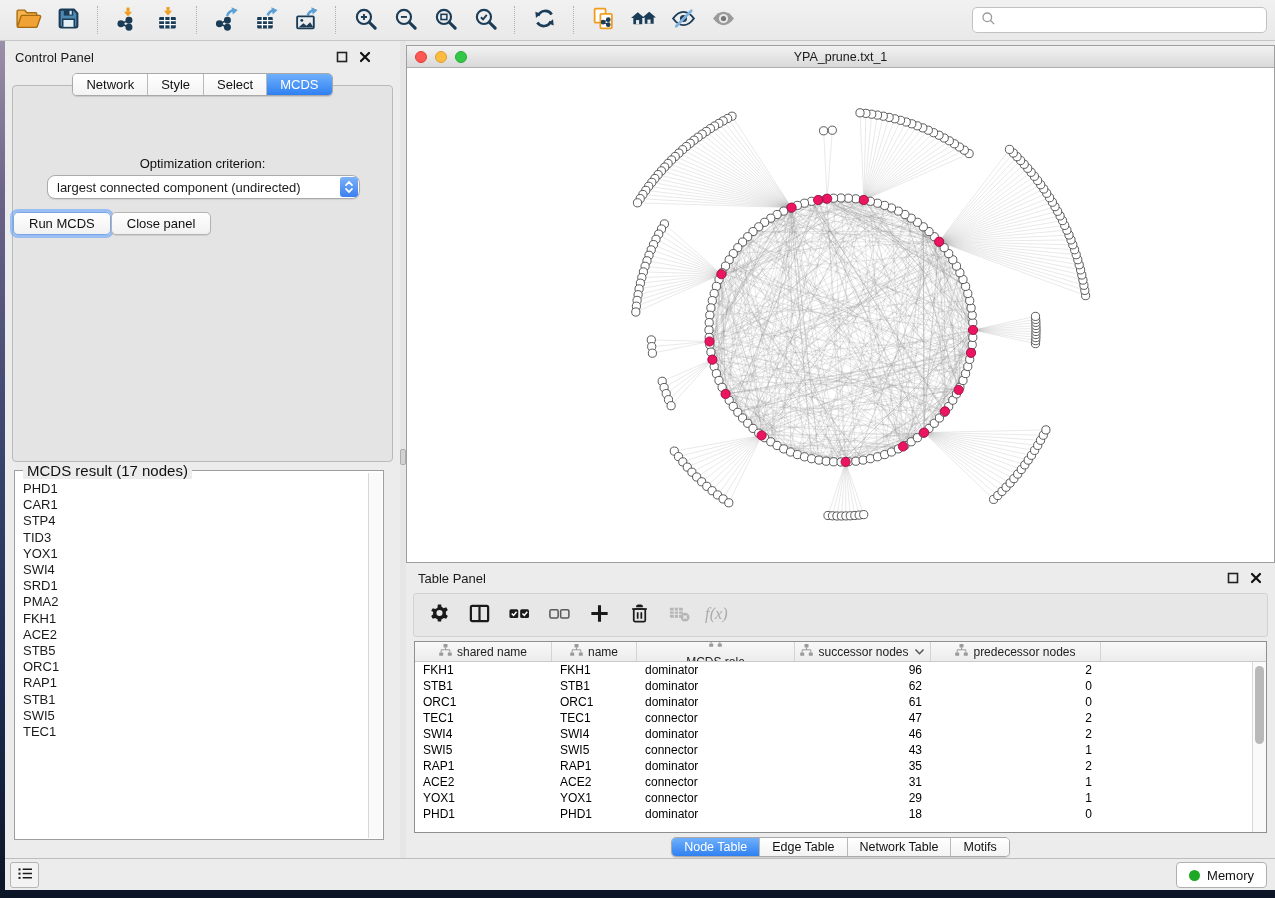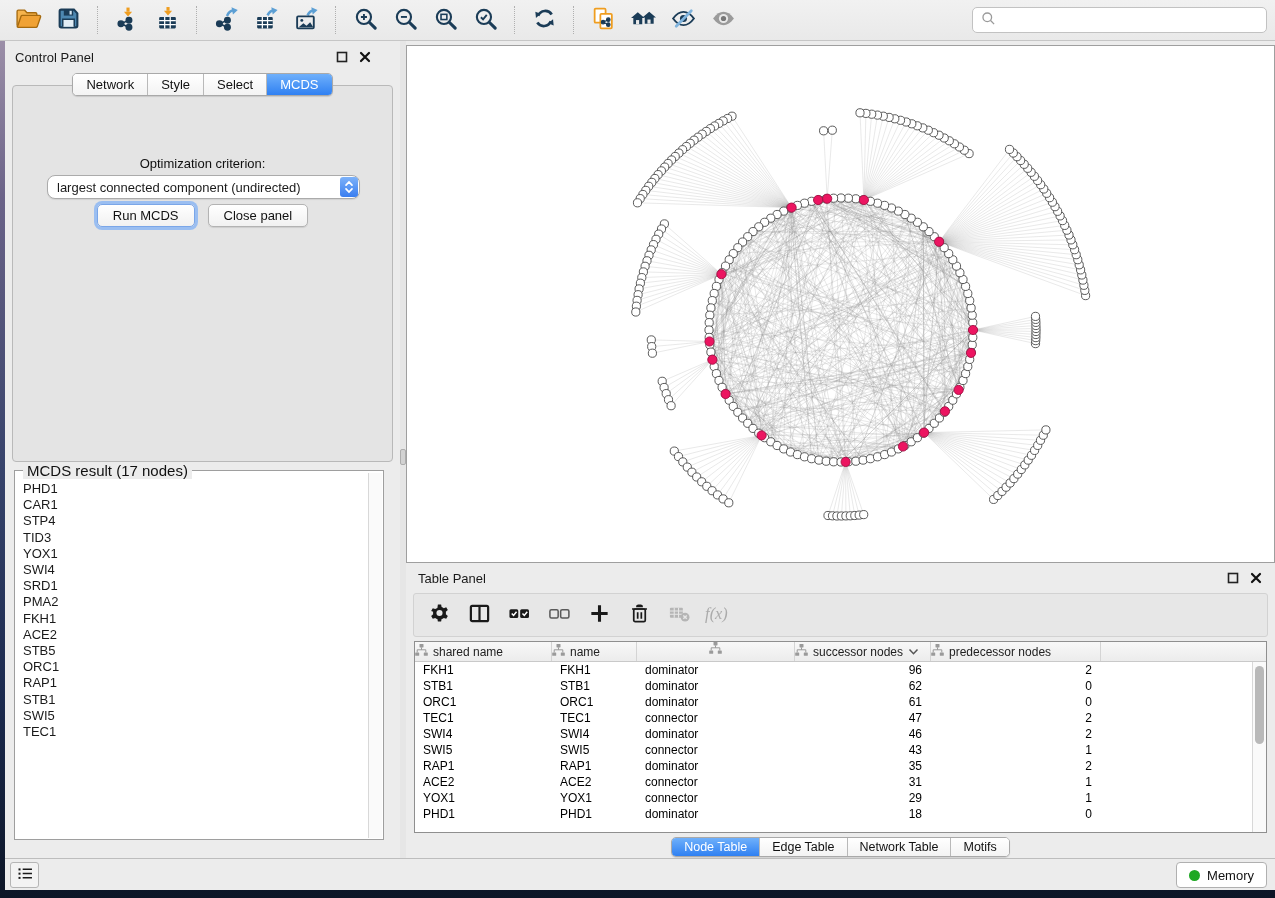--- a/index.html
+++ b/index.html
@@ -37,21 +37,21 @@
   .seg.active { background:linear-gradient(#6fb0fb,#2f80f2); color:#fff; }
 
   #cp-content { position:absolute; left:7px; top:44px; width:381px; height:377px;
     background:#e4e4e4; border:1px solid #b9b9b9; border-radius:4px; }
   #opt-label { position:absolute; left:0; top:70px; width:100%; text-align:center; font-size:13px; color:#111; }
   #criterion-dd { position:absolute; left:34px; top:89px; width:313px; height:24px; background:#fff;
     border:1px solid #ababab; border-radius:8px; display:flex; align-items:center; padding:0 26px 0 9px;
     font-size:13px; box-shadow:0 1px 1px rgba(0,0,0,.08); }
   .dd-stepper { position:absolute; right:1px; top:1px; bottom:1px; width:18px; border-radius:3px;
     background:linear-gradient(#7db2f9,#3a7ef0); display:flex; align-items:center; justify-content:center; }
-  #cp-buttons { position:absolute; left:0; top:118px; width:100%; display:flex; justify-content:center; gap:13px; }
+  #cp-buttons { position:absolute; left:0; top:126px; width:100%; display:flex; justify-content:flex-start; }
   .mac-btn { font-family:inherit; font-size:13px; color:#111; padding:3px 15px; background:linear-gradient(#ffffff,#f1f1f1);
     border:1px solid #b3b3b3; border-radius:5px; box-shadow:0 1px 1px rgba(0,0,0,.1); }
   .mac-btn.focus-ring { box-shadow:0 0 0 3px rgba(105,165,250,.6); border-color:#7aa6e8; }
 
   #mcds-group { position:absolute; left:9px; top:429px; width:370px; height:370px;
     border:1px solid #9e9e9e; background:#fff; }
   #mcds-legend { position:absolute; left:8px; top:-9px; background:#ececec; padding:0 4px; font-size:15px; color:#111; }
   #mcds-list { position:absolute; left:1px; top:2px; bottom:1px; right:15px; padding:8px 0 0 7px;
     font-size:13px; line-height:16.2px; overflow:hidden; }
   #mcds-scrollbar { position:absolute; right:1px; top:2px; bottom:1px; width:14px; background:#fafafa; border-left:1px solid #d8d8d8; }
@@ -78,21 +78,21 @@
   
   #table-panel { position:absolute; left:401px; top:524px; width:869px; height:293px; background:#ececec; }
   #tp-titlebar { position:absolute; left:0; top:0; right:0; height:26px; display:flex; align-items:center; padding:0 12px; }
   #tp-toolbar { position:absolute; left:7px; top:28px; right:7px; height:44px; background:#e7e7e7;
     border:1px solid #d2d2d2; border-radius:3px; display:flex; align-items:center; padding:0 10px; gap:10px; }
   .tpt-btn { width:30px; height:32px; display:flex; align-items:center; justify-content:center; }
   .tpt-btn.disabled { opacity:1; }
 
   #node-table { position:absolute; left:8px; top:76px; width:853px; height:192px; background:#fff; border:1px solid #8f8f8f; }
   #table-header { display:flex; height:20px; background:linear-gradient(#f8f8f8,#ececec); border-bottom:1px solid #c9c9c9; }
-  .th-cell { display:flex; align-items:center; gap:5px; font-size:12px; color:#222;
+  .th-cell { display:flex; align-items:center; justify-content:center; gap:5px; font-size:12px; color:#222;
     border-right:1px solid #d4d4d4; height:100%; overflow:hidden; white-space:nowrap; }
   .th-cell.filler { flex:1; border-right:none; }
   #table-body { position:absolute; left:0; top:20px; right:14px; bottom:0; overflow:hidden; }
   .t-row { display:flex; height:16px; align-items:center; }
   .t-cell { font-size:12px; color:#000; white-space:nowrap; overflow:hidden; }
   .t-cell.left { padding-left:8px; text-align:left; }
   .t-cell.right { padding-right:9px; text-align:right; }
   #table-scrollbar { position:absolute; right:0; top:20px; bottom:0; width:14px; background:#fafafa; border-left:1px solid #d8d8d8; }
   #table-scrollbar .thumb { position:absolute; left:2px; top:4px; width:9px; height:78px; background:#b9b9b9; border-radius:5px; }
   #tp-tabs { position:absolute; left:0; top:272px; width:100%; display:flex; justify-content:center; }
@@ -337,20 +337,28 @@
           </div>
         <div id="mcds-scrollbar"></div>
       </div>
     </div>
 
     <div id="v-splitter">
         <div class="handle"></div>
       </div>
 
     <div id="network-window">
+      <div id="net-titlebar">
+        <span id="net-title">YPA_prune.txt_1</span>
+        <span class="traffic">
+          <i class="tl red"></i>
+          <i class="tl yellow"></i>
+          <i class="tl green"></i>
+        </span>
+      </div>
       <svg id="network-svg" viewBox="0 0 867 494">
           <g stroke="#8c8c8c" stroke-opacity="0.3" stroke-width="0.65">
             <line x1="510.4" y1="369.7" x2="305.3" y2="291.4"></line>
             <line x1="552.9" y1="204.7" x2="303.9" y2="284.1"></line>
             <line x1="330.8" y1="344.3" x2="309.4" y2="218.4"></line>
             <line x1="303.9" y1="239.9" x2="504.2" y2="373.8"></line>
             <line x1="318.5" y1="198.1" x2="370.1" y2="377.5"></line>
             <line x1="376.7" y1="380.9" x2="504.2" y2="150.2"></line>
             <line x1="497.9" y1="146.5" x2="419.2" y2="130.8"></line>
             <line x1="318.5" y1="325.9" x2="527.3" y2="168.7"></line>

